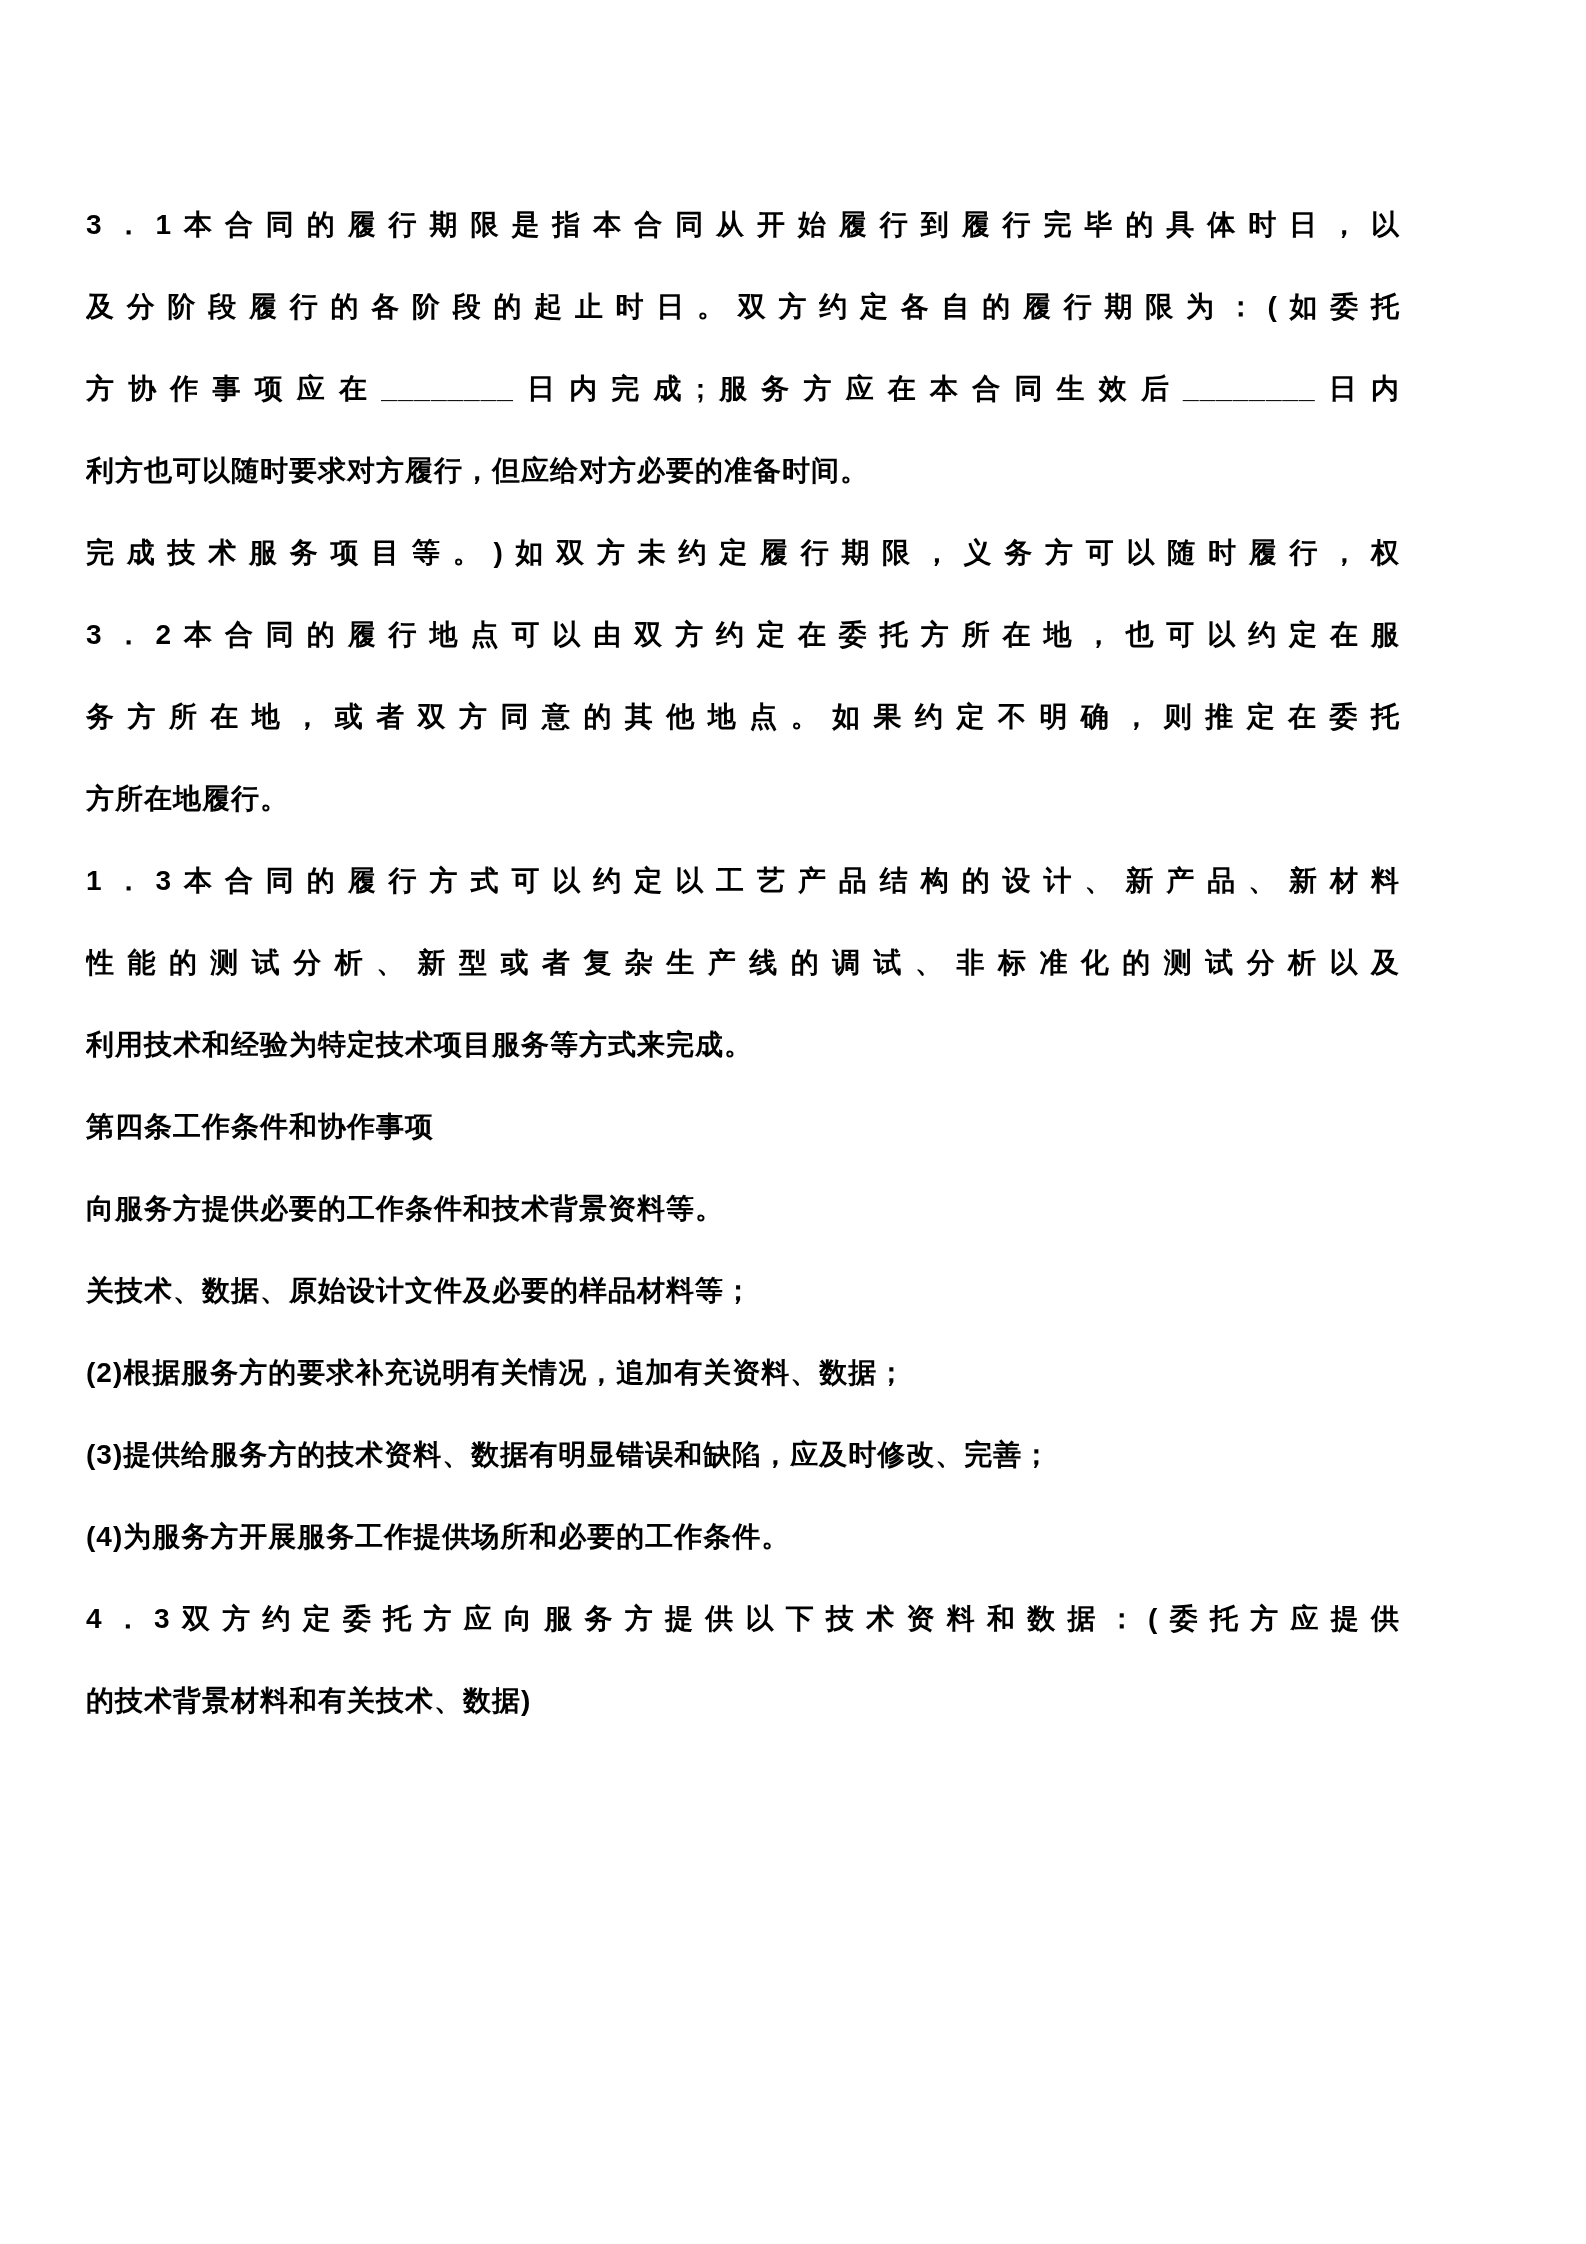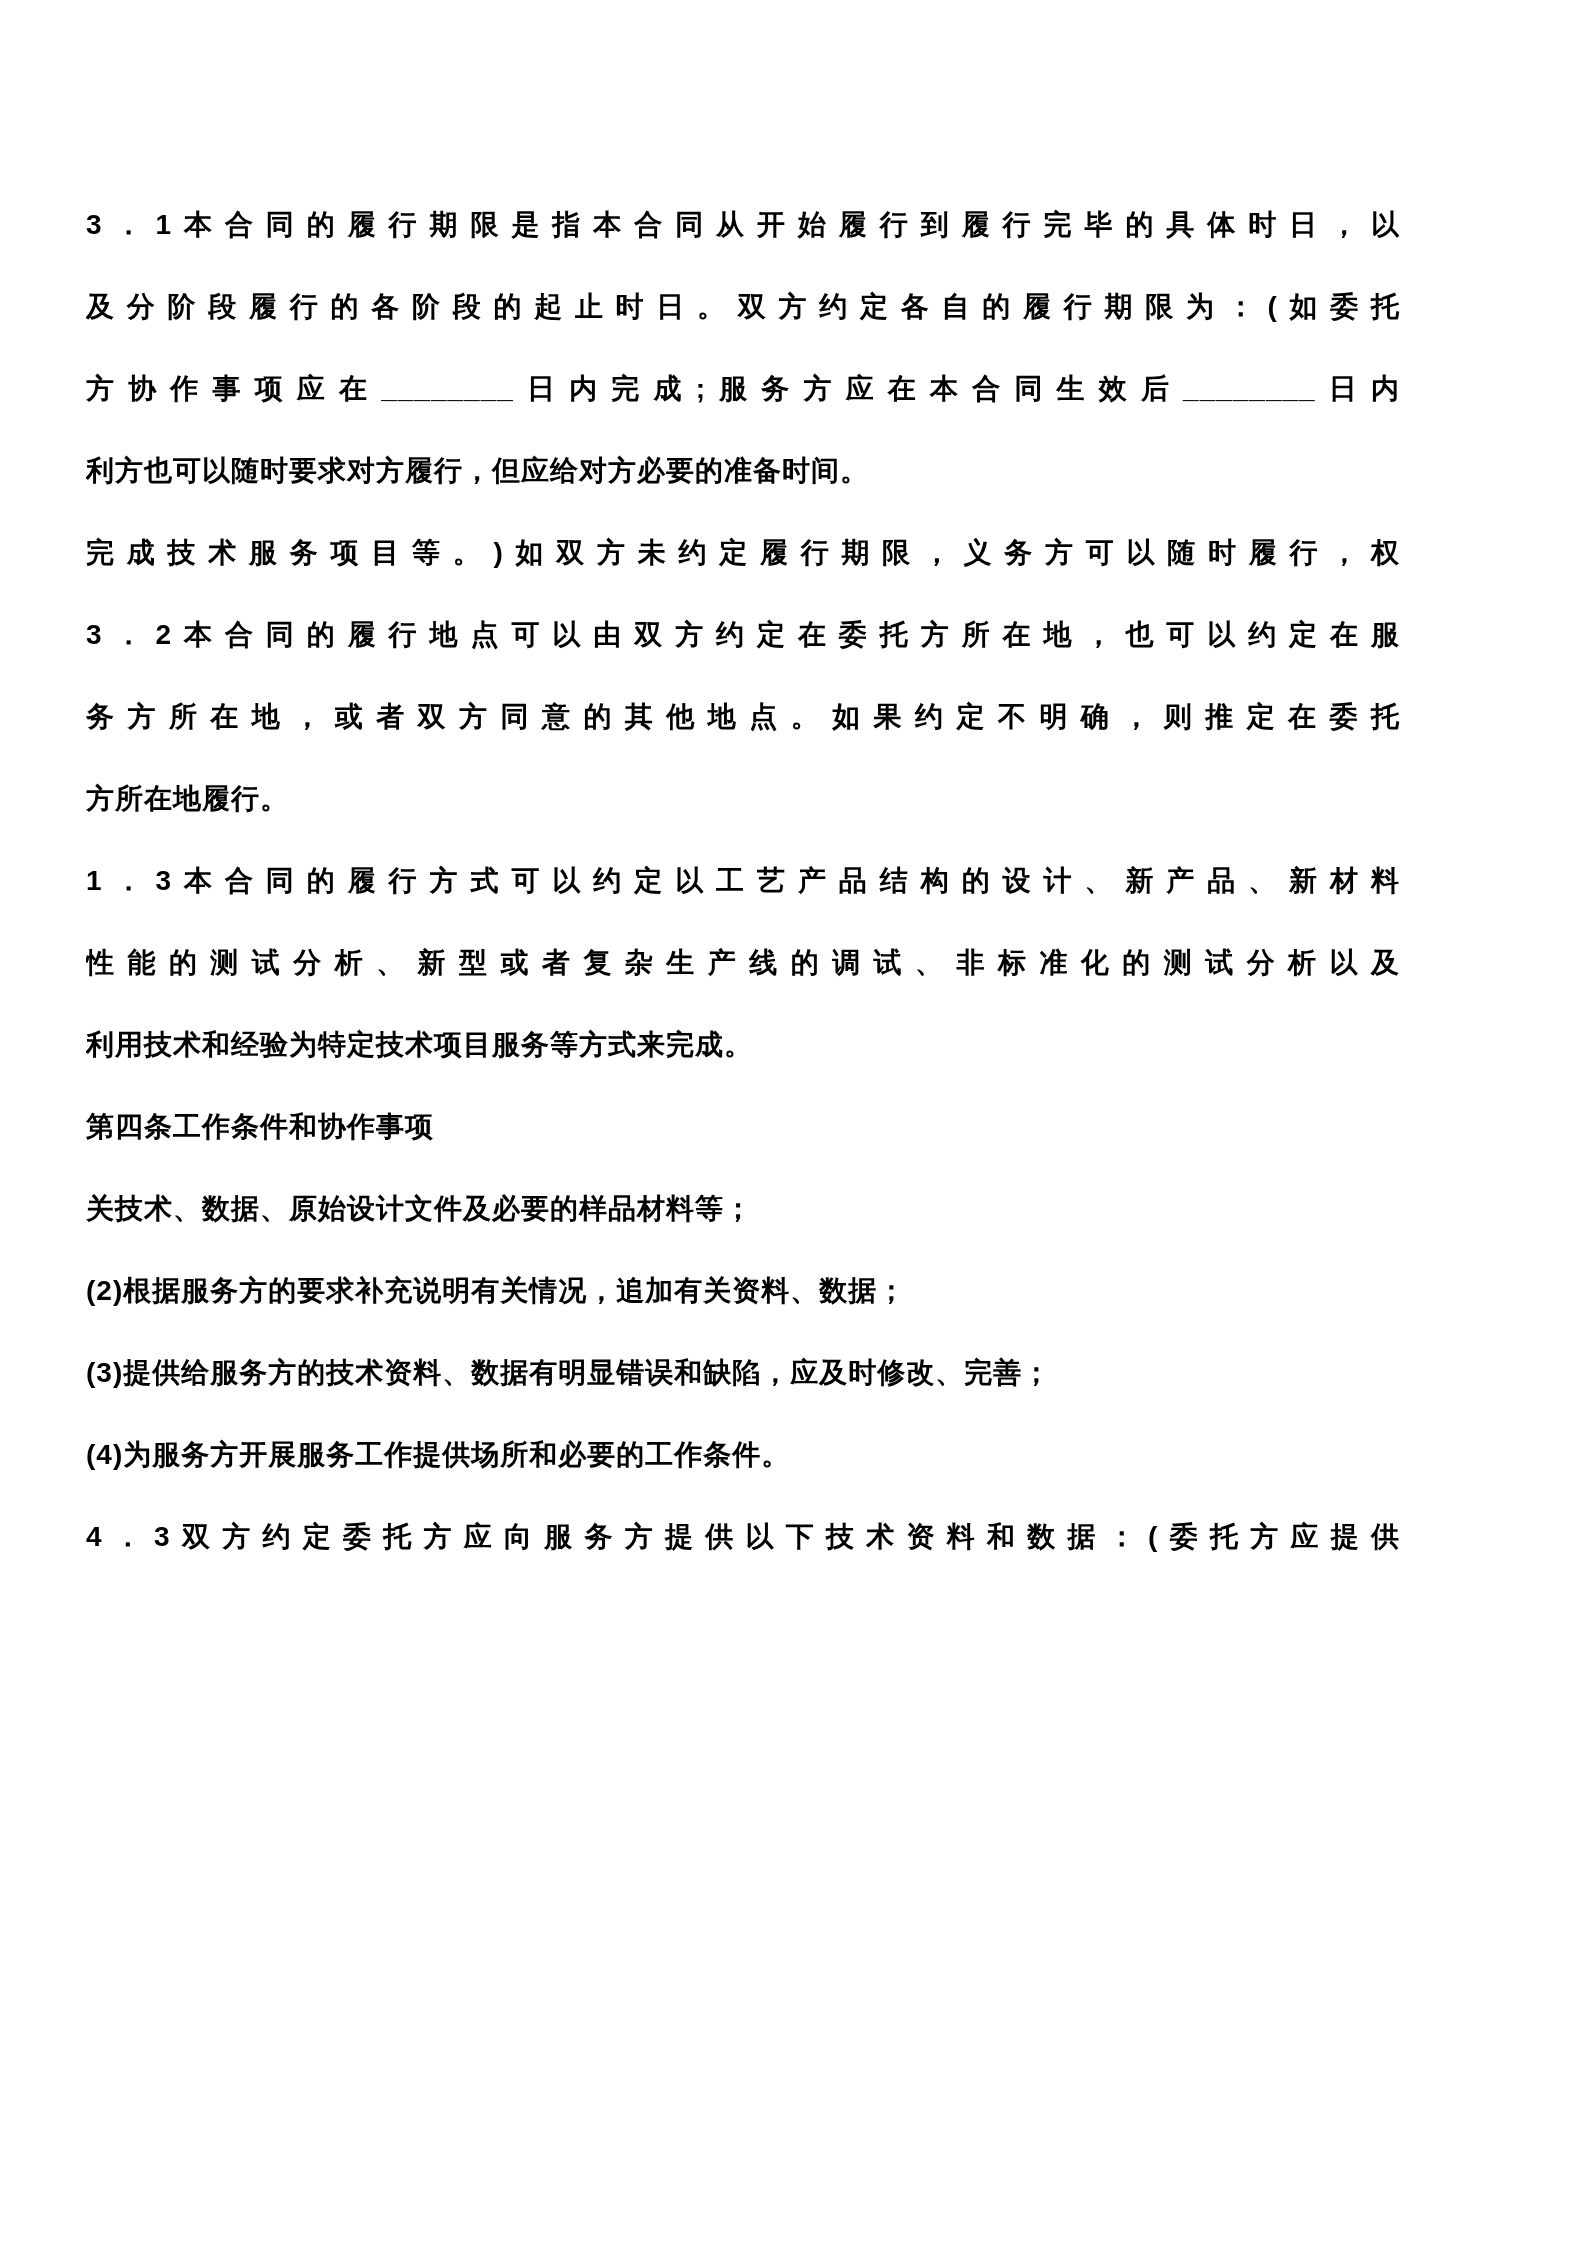--- a/index.html
+++ b/index.html
@@ -46,19 +46,21 @@
       <div class="ln">方协作事项应在________日内完成;服务方应在本合同生效后________日内</div>
       <div class="ln end">利方也可以随时要求对方履行，但应给对方必要的准备时间。</div>
       <div class="ln">完成技术服务项目等。)如双方未约定履行期限，义务方可以随时履行，权</div>
       <div class="ln">3．2本合同的履行地点可以由双方约定在委托方所在地，也可以约定在服</div>
       <div class="ln">务方所在地，或者双方同意的其他地点。如果约定不明确，则推定在委托</div>
       <div class="ln end">方所在地履行。</div>
       <div class="ln">1．3本合同的履行方式可以约定以工艺产品结构的设计、新产品、新材料</div>
       <div class="ln">性能的测试分析、新型或者复杂生产线的调试、非标准化的测试分析以及</div>
       <div class="ln end">利用技术和经验为特定技术项目服务等方式来完成。</div>
       <div class="ln end">第四条工作条件和协作事项</div>
+      <div class="ln end">向服务方提供必要的工作条件和技术背景资料等。</div>
       <div class="ln end">关技术、数据、原始设计文件及必要的样品材料等；</div>
       <div class="ln end">(2)根据服务方的要求补充说明有关情况，追加有关资料、数据；</div>
       <div class="ln end">(3)提供给服务方的技术资料、数据有明显错误和缺陷，应及时修改、完善；</div>
       <div class="ln end">(4)为服务方开展服务工作提供场所和必要的工作条件。</div>
       <div class="ln">4．3双方约定委托方应向服务方提供以下技术资料和数据：(委托方应提供</div>
+      <div class="ln end">的技术背景材料和有关技术、数据)</div>
     </div>
 </div>
 
 </body></html>

